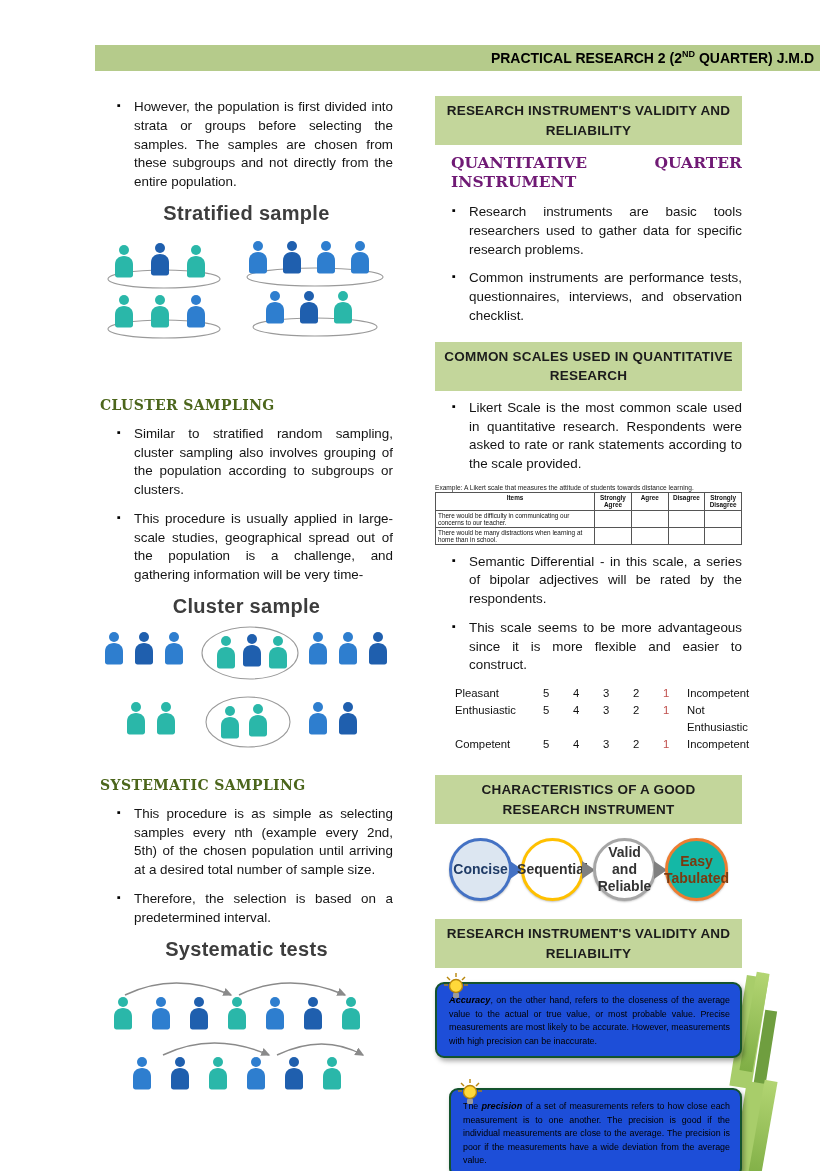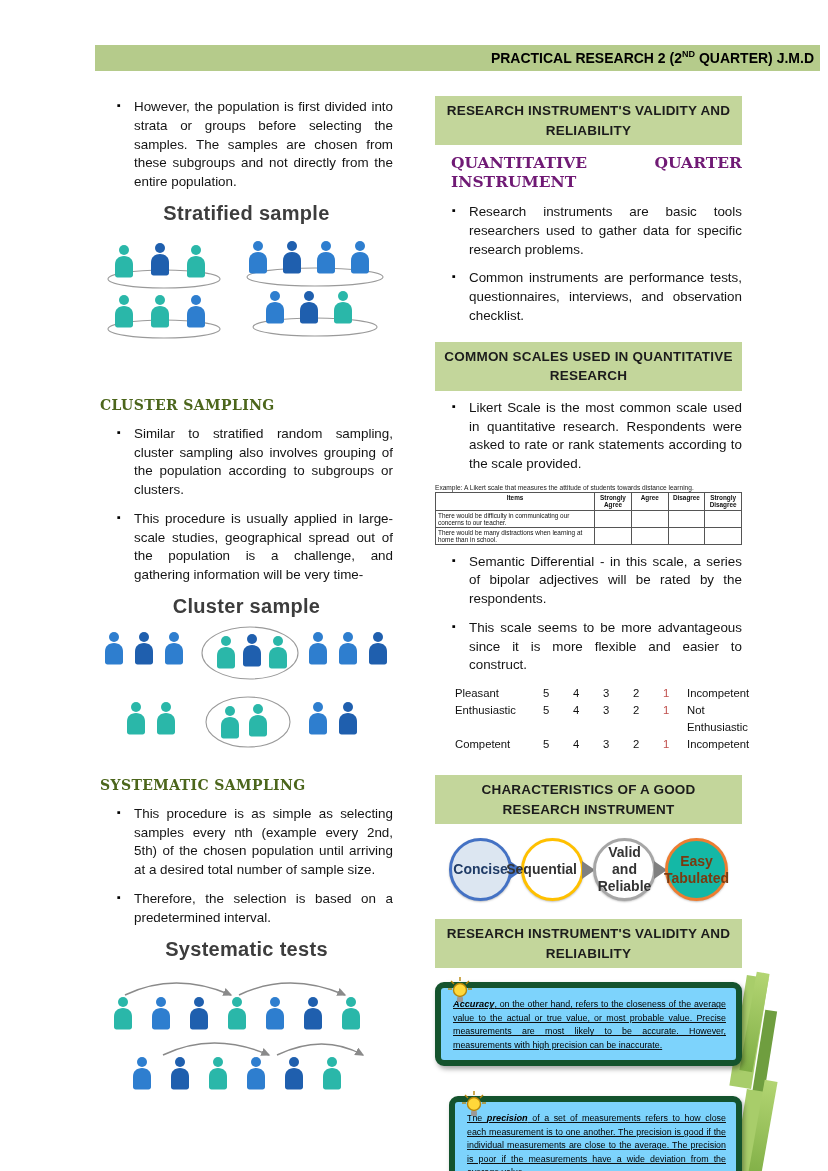--- a/index.html
+++ b/index.html
@@ -58,34 +58,34 @@
   .sem-v.last { color: #c0504d; }
   
   .char-diagram { display: flex; align-items: center; justify-content: center; margin: 14px 0 18px 0; }
   .char-circle {
     width: 63px; height: 63px; border-radius: 50%; flex: 0 0 auto;
     display: flex; align-items: center; justify-content: center; text-align: center;
     font-size: 14px; font-weight: bold; color: #333; background: #fff;
     border: 3px solid #4d7c0f; box-shadow: 0 1px 2px rgba(0,0,0,.25); padding: 4px; line-height: 1.2;
   }
   .char-circle.c0 { border-color: #4472c4; background: #dce6f1; color: #1f3b66; }
-  .char-circle.c1 { border-color: #ffc000; justify-content: flex-end; }
+  .char-circle.c1 { border-color: #ffc000; }
   .char-circle.c2 { border-color: #a6a6a6; }
   .char-circle.c3 { border-color: #ed7d31; background: #14b8a6; color: #7a3a10; }
   .char-arrow { width: 0; height: 0; border-top: 9px solid transparent; border-bottom: 9px solid transparent; border-left: 13px solid #808080; margin: 0 -2px; flex: 0 0 auto; }
   .char-arrow.blue { border-left-color: #4472c4; }
   
   .note-wrap { position: relative; margin-top: 14px; }
   .note-wrap.second { margin-top: 30px; margin-left: 14px; }
   .deco { position: absolute; z-index: 0; }
   .deco.r1 { right: -18px; top: -6px; width: 22px; height: 112px; background: #a8cd6a; transform: rotate(9deg); }
   .deco.r2 { right: -28px; top: 28px; width: 12px; height: 92px; background: #6f9e3f; transform: rotate(9deg); }
   .note-box {
-    position: relative; z-index: 1; background: #7dd3fc; border: 6px solid #14532d;
-    border-radius: 9px; padding: 10px 10px 8px 12px; box-shadow: 2px 3px 5px rgba(0,0,0,.35); text-decoration: underline;
+    position: relative; z-index: 1; background: #1d4ed8; border: 2px solid #14532d;
+    border-radius: 9px; padding: 10px 10px 8px 12px; box-shadow: 2px 3px 5px rgba(0,0,0,.35);
   }
   .note-text { font-size: 8.9px; line-height: 1.5; text-align: justify; color: #000; }
   .note-text b i { font-size: 9.2px; }
   .bulb { position: absolute; top: -12px; left: 6px; z-index: 2; }
   .page-ribbon { position: absolute; width: 13px; background: linear-gradient(#b3d573, #7fae45); transform: rotate(10deg); }
   .ribbon1 { left: 748px; top: 972px; height: 100px; }
   .ribbon2 { left: 756px; top: 1080px; height: 100px; }
 </style>
 </head>
 <body>

